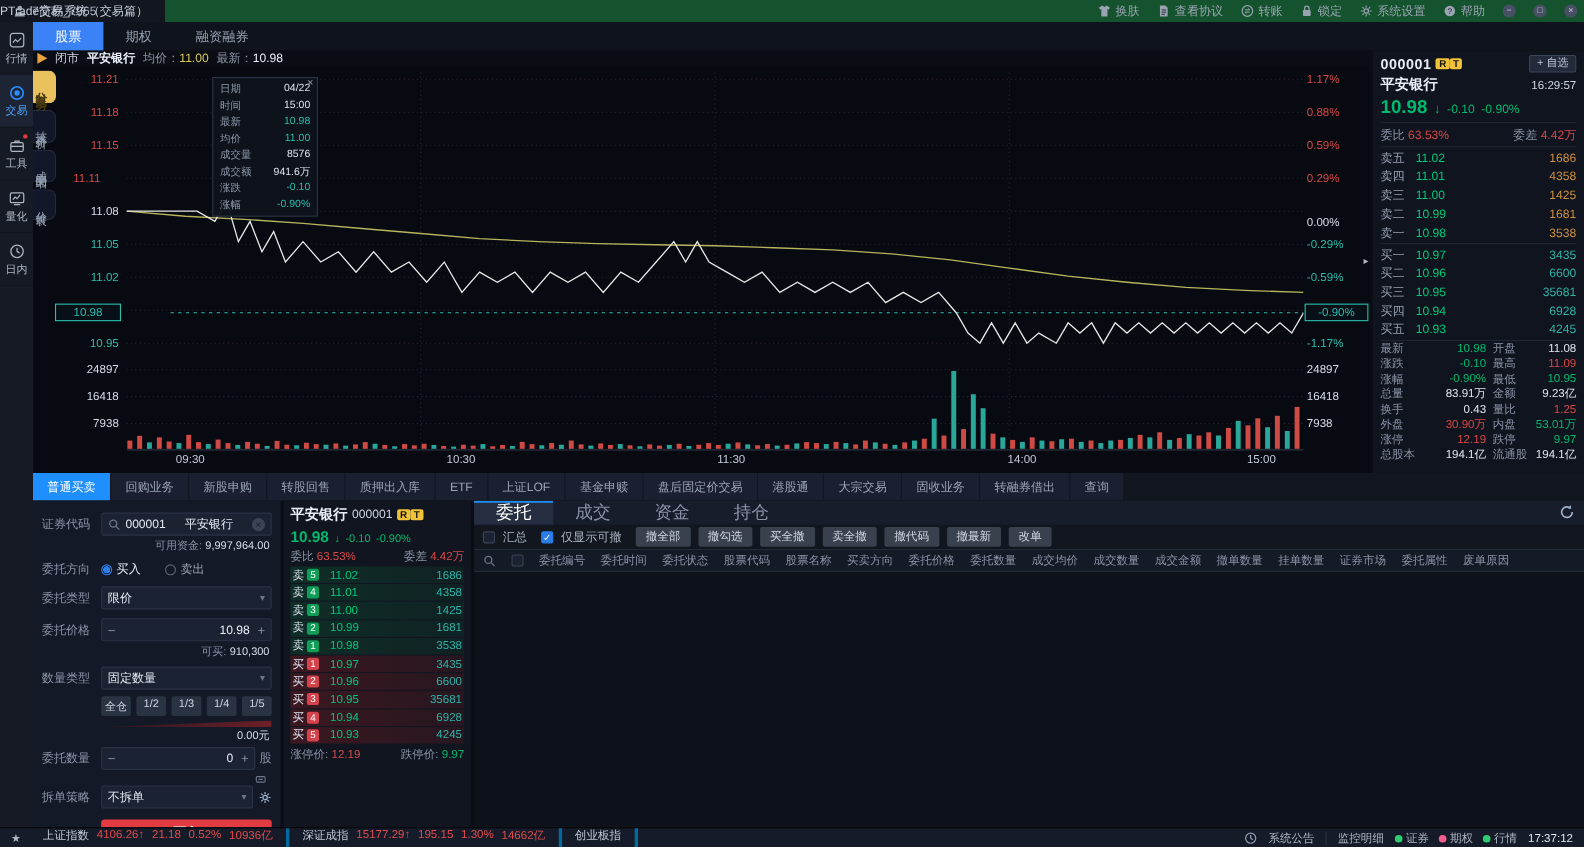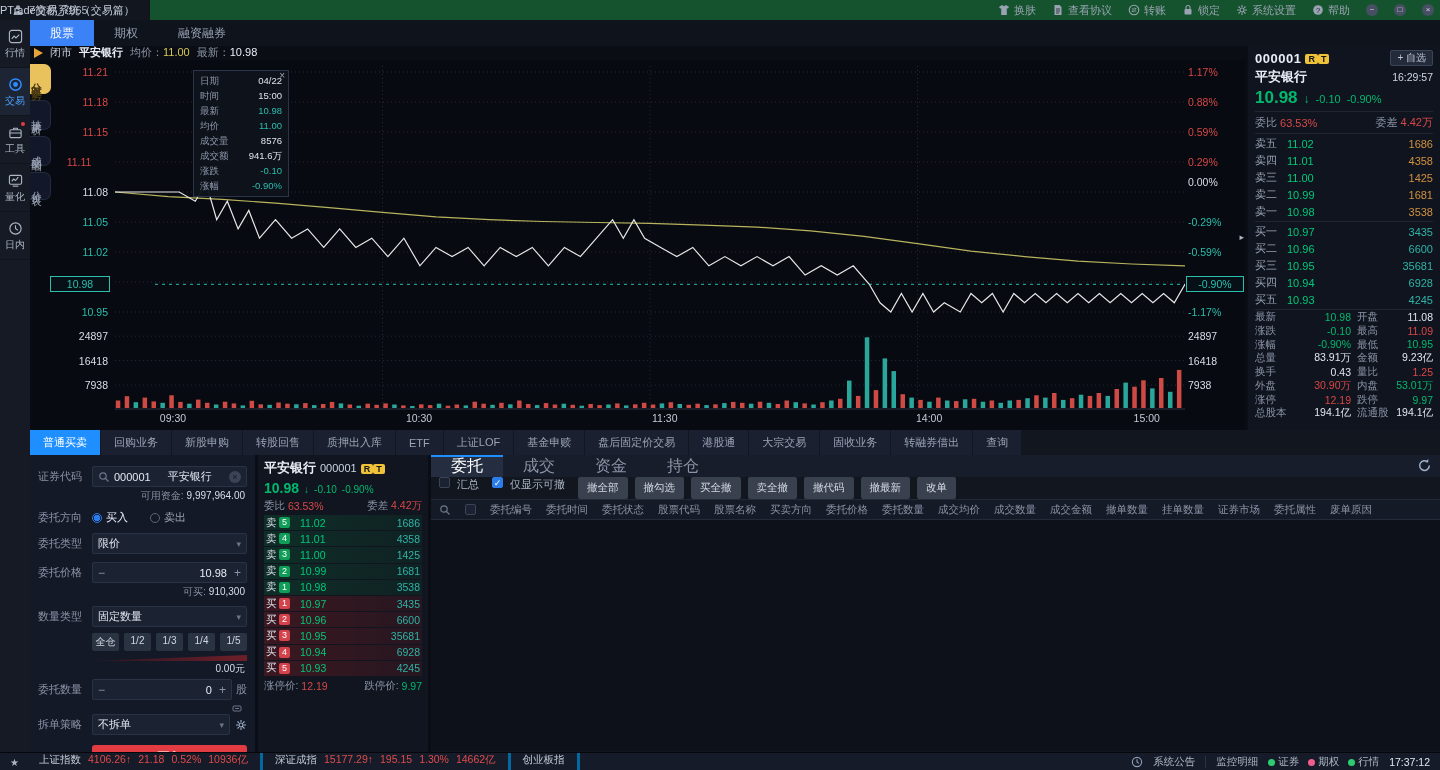--- a/index.html
+++ b/index.html
@@ -126,21 +126,21 @@
   .bk-row .bp{width:48px;color:#00c878;}
   .bk-row .bq{flex:1;text-align:right;color:#2fb3a6;}
   .bk-limit{display:flex;align-items:center;margin-top:3px;}
   .bk-limit .ll{color:#8a93a6;}
   
   #orders{position:absolute;left:431px;top:455px;width:1009px;height:297px;background:#11161f;font-size:11px;}
   #od-tabs{display:flex;height:22px;background:#171d2a;align-items:stretch;position:relative;}
   .odtab{width:72px;display:flex;align-items:center;justify-content:center;color:#8a93a6;cursor:pointer;font-size:16px;}
   .odtab.active{background:#252e40;color:#fff;box-shadow:inset 0 2px 0 #1f8fff;}
   #od-refresh{position:absolute;right:8px;top:3px;width:15px;height:15px;color:#9fb3cf;cursor:pointer;}
-  #od-filter{display:flex;gap:7px;height:22px;padding:0 8px;}
+  #od-filter{display:flex;align-items:center;gap:7px;height:22px;padding:0 8px;}
   .cb{width:11px;height:11px;border:1px solid #3a4456;background:#1b2232;border-radius:2px;font-size:9px;line-height:11px;text-align:center;color:#fff;cursor:pointer;box-sizing:border-box;}
   .cb.on{background:#2b7de9;border-color:#2b7de9;}
   .cb-lb{color:#aeb6c4;margin-right:6px;}
   .od-btn{background:#39414f;border:none;border-radius:2px;color:#d4dae4;font-size:10.5px;padding:2px 9px;cursor:pointer;font-family:inherit;}
   #od-cols{display:flex;align-items:center;height:19px;padding:0 8px;border-top:1px solid #232a38;border-bottom:1px solid #232a38;color:#8a93a6;font-size:10.5px;gap:14px;background:#141a26;}
   #od-body{height:231px;background:#0d1119;}
   
   #statusbar{position:absolute;left:0;top:752px;width:1440px;height:18px;background:#151b28;border-top:1px solid #05070b;display:flex;align-items:center;font-size:10.5px;color:#c3cad6;}
   .sb-star{color:#aeb6c4;margin:0 8px 0 10px;font-size:10px;}
   .idx{display:flex;align-items:flex-start;gap:7px;padding:0 12px;border-right:3px solid #0369a1;height:100%;}
@@ -431,21 +431,21 @@
         <div class="ax-l ax-red" style="top: 96px; text-align: center;">11.11</div>
         <div class="ax-l ax-white" style="top: 126px;">11.08</div>
         <div class="ax-l ax-cyan" style="top: 156px;">11.05</div>
         <div class="ax-l ax-cyan" style="top: 186px;">11.02</div>
         <div class="tagbox" style="left: 20px; width: 58px; top: 216.3px;">10.98</div>
         <div class="ax-l ax-cyan" style="top: 246px;">10.95</div>
         <div class="ax-r ax-red" style="top: 6px;">1.17%</div>
         <div class="ax-r ax-red" style="top: 36px;">0.88%</div>
         <div class="ax-r ax-red" style="top: 66px;">0.59%</div>
         <div class="ax-r ax-red" style="top: 96px;">0.29%</div>
-        <div class="ax-r ax-white" style="top: 116px;">0.00%</div>
+        <div class="ax-r ax-white" style="top: 136px;">0.00%</div>
         <div class="ax-r ax-cyan" style="top: 156px;">-0.29%</div>
         <div class="ax-r ax-cyan" style="top: 186px;">-0.59%</div>
         <div class="tagbox" style="left: 1156px; width: 56px; top: 216.3px;">-0.90%</div>
         <div class="ax-r ax-cyan" style="top: 246px;">-1.17%</div>
         <div class="ax-l ax-white" style="top: 270.182px;">24897</div>
         <div class="ax-r ax-white" style="top: 270.182px;">24897</div>
         <div class="ax-l ax-white" style="top: 294.64px;">16418</div>
         <div class="ax-r ax-white" style="top: 294.64px;">16418</div>
         <div class="ax-l ax-white" style="top: 319.102px;">7938</div>
         <div class="ax-r ax-white" style="top: 319.102px;">7938</div>

